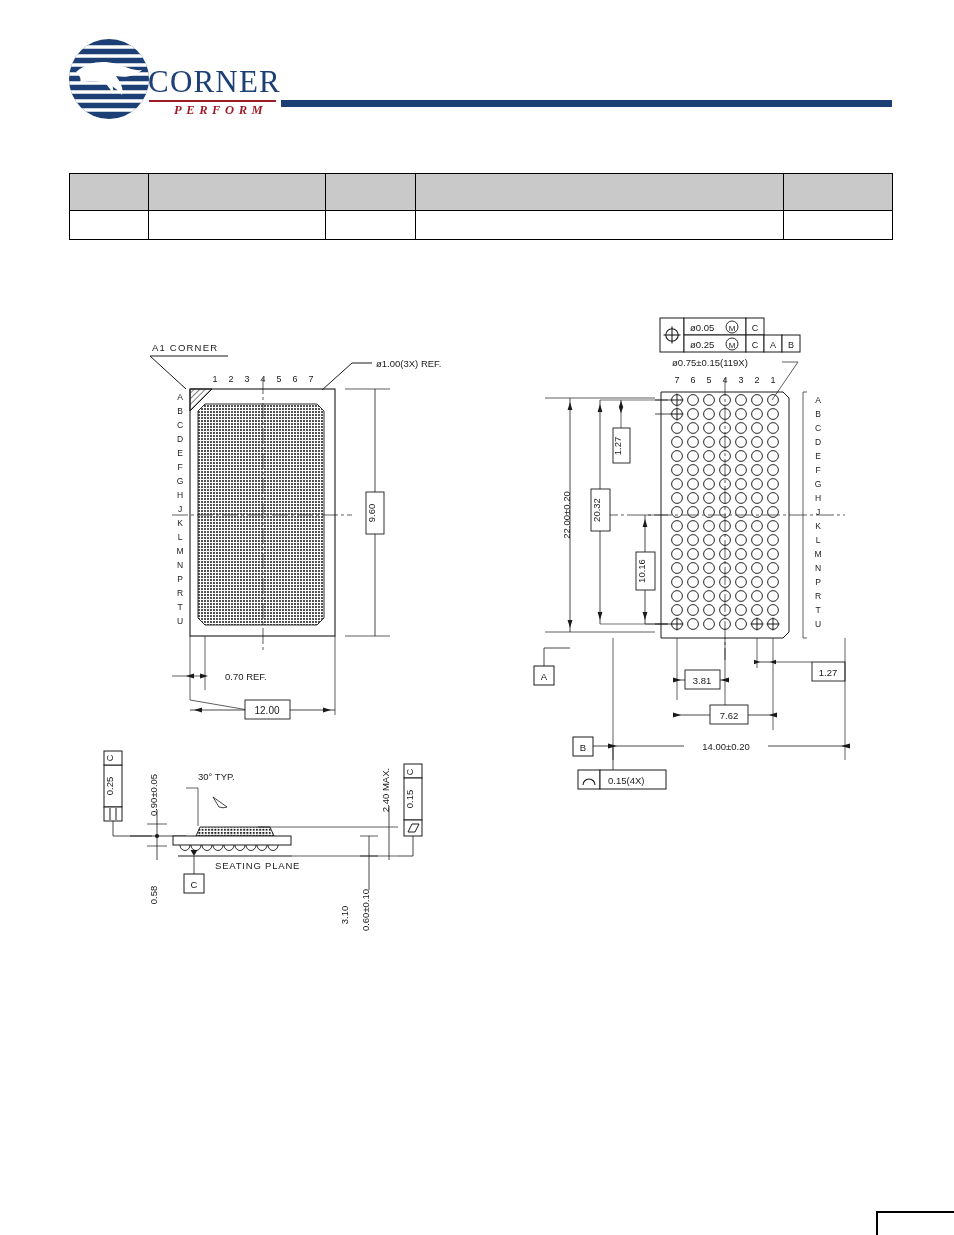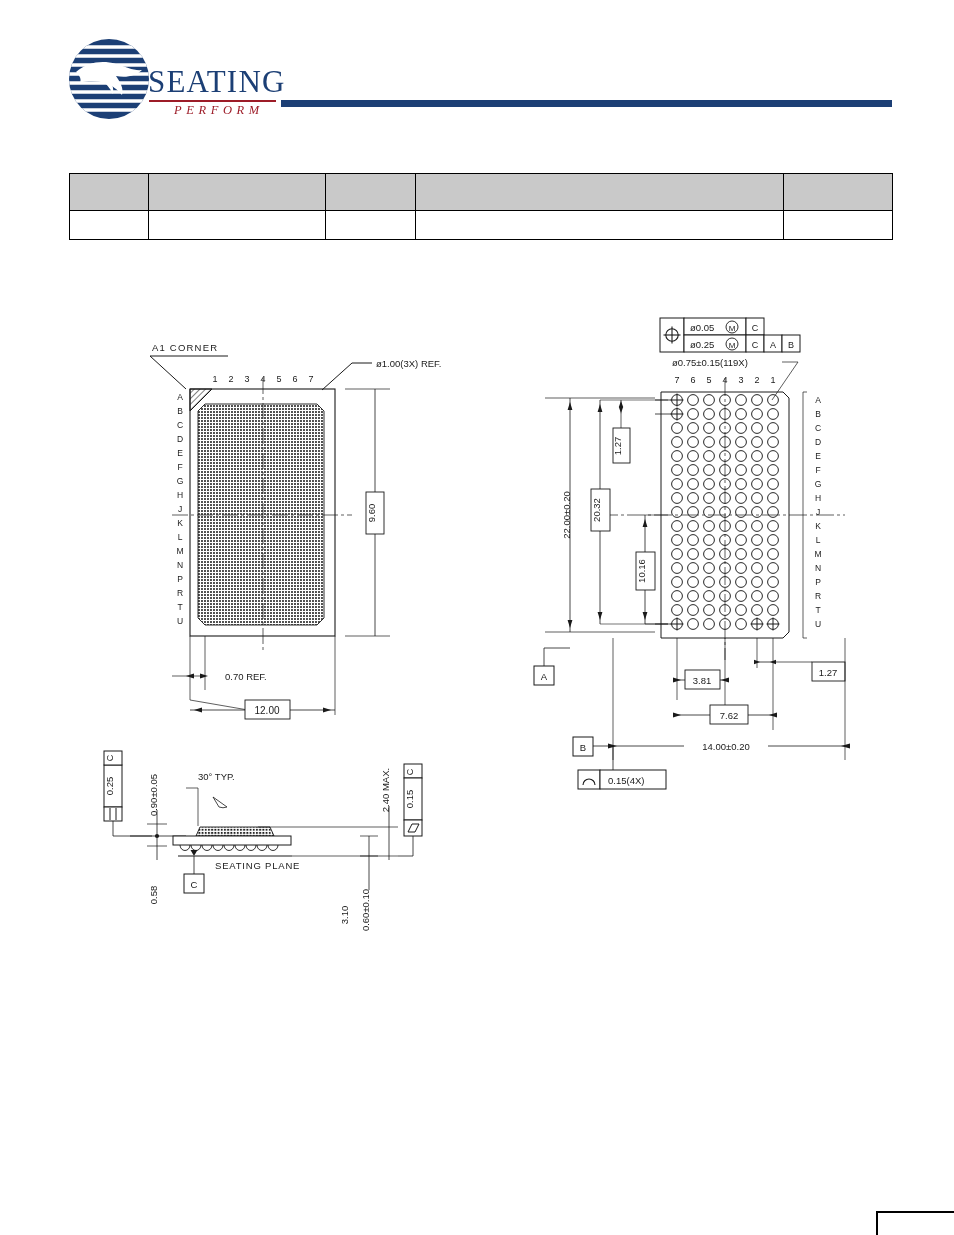--- a/index.html
+++ b/index.html
@@ -32,20 +32,21 @@
   }
   .logo-rule { width: 127px; height: 1.5px; background: #9d1c28; margin: 3px 0 2px 1px; }
   .logo-perform {
     font-family: "Liberation Serif", serif;
     font-size: 12.5px;
     letter-spacing: 4.6px;
     color: #9d1c28;
     font-style: italic;
     line-height: 1;
     padding-left: 26px;
+    font-weight: bold;
   }
   .header-rule {
     position: absolute; left: 281px; top: 100px;
     width: 611px; height: 7px; background: #1c3f75;
   }
 
   
   .spec-table {
     position: absolute; left: 69px; top: 173px;
     width: 824px; border-collapse: collapse;
@@ -92,21 +93,21 @@
           <line x1="-5" y1="72" x2="90" y2="72"></line>
         </g>
         <g clip-path="url(#globeClip)">
           <path d="M8 34 C20 24, 34 22, 48 26 C58 29, 66 33, 74 32 C68 38, 58 40, 48 38
                    C52 44, 56 50, 54 57 C50 52, 44 47, 37 45 C30 43, 20 42, 12 45
                    C14 40, 10 36, 8 34 Z" fill="#ffffff"></path>
           <path d="M40 38 C44 44, 46 50, 45 56 C42 50, 38 45, 33 42 Z" fill="#ffffff"></path>
         </g>
       </svg>
       <div class="logo-word">
-        <div class="logo-cypress">SEATING</div>
+        <div class="logo-cypress">CORNER</div>
         <div class="logo-rule"></div>
         <div class="logo-perform">PERFORM</div>
       </div>
     </div>
     <div class="header-rule"></div>
   </div>
 
   <table class="spec-table">
     <tbody>
       <tr class="head">

